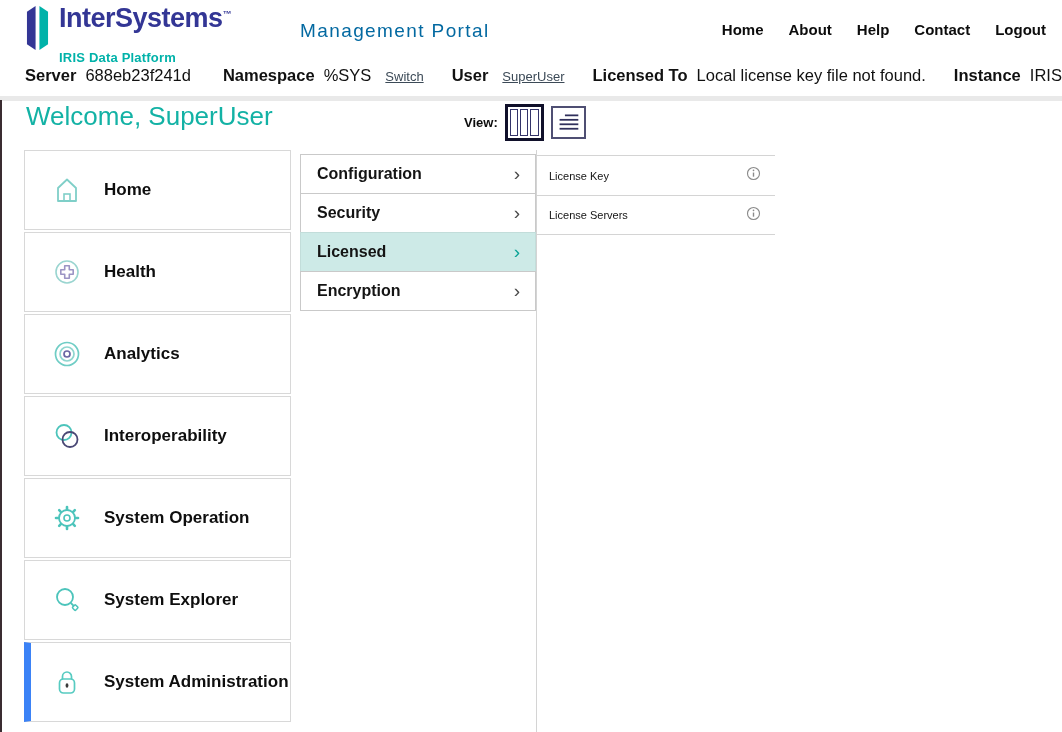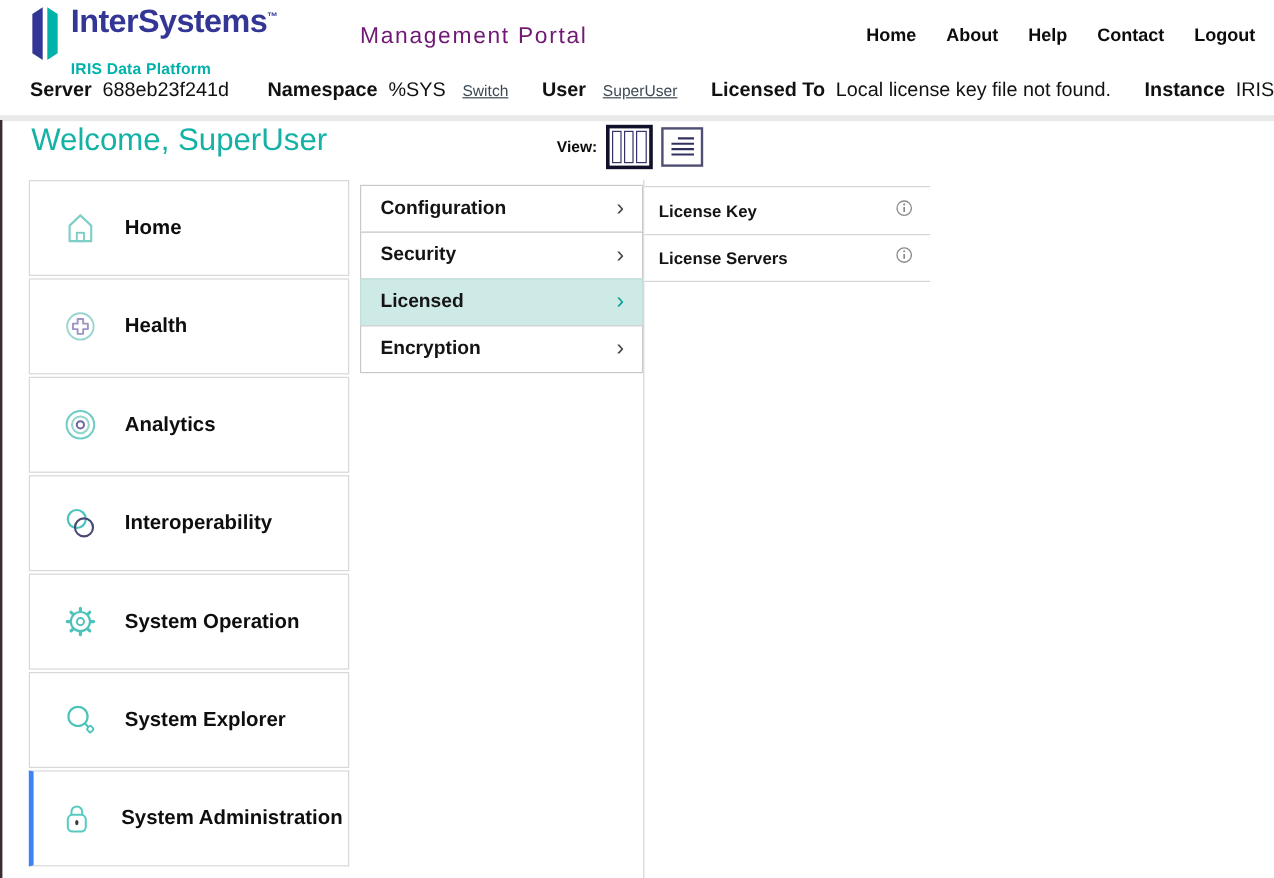--- a/index.html
+++ b/index.html
@@ -8,21 +8,21 @@
   .page { position:relative; width:1062px; height:732px; background:#fff; }
 
   
   .hdr { position:absolute; top:0; left:0; width:100%; height:60px; background:#fff; }
   .logo { position:absolute; left:24px; top:5px; display:flex; gap:8px; align-items:flex-start; }
   .logo-txt { line-height:1; }
   .brand { font-size:27px; font-weight:800; color:#333695; letter-spacing:-0.5px; }
   .brand sup { font-size:9px; font-weight:700; }
   .brand-sub { font-size:13px; font-weight:700; color:#00b2a9; margin-top:19px; letter-spacing:0.2px; }
   .portal-title { position:absolute; left:300px; top:20px; font-size:19px; letter-spacing:1.4px;
-                  color:#701a75; font-weight:500; }
+                  color:#0369a1; font-weight:500; }
   .top-nav { position:absolute; right:16px; top:21px; display:flex; gap:25px;
              font-size:15px; font-weight:600; }
   .top-nav a { color:#0c0c0c; text-decoration:none; cursor:pointer; }
 
   
   .infobar { position:absolute; top:66px; left:25px; display:flex; align-items:baseline;
              font-size:16.5px; white-space:nowrap; }
   .infobar b { font-weight:700; }
   .infobar .val { margin-left:9px; font-weight:400; }
   .grp { display:flex; align-items:baseline; }
@@ -42,38 +42,38 @@
                display:flex; align-items:center; justify-content:center; cursor:pointer; }
 
   
   .left-edge { position:absolute; left:0; top:100px; bottom:0; width:2px; background:#3a2c31; }
   .vdiv { position:absolute; left:536px; top:150px; bottom:0; width:1px; background:#d4d4d4; }
 
   .sidebar { position:absolute; left:24px; top:150px; width:267px; }
   .side-item { height:80px; margin-bottom:2px; border:1px solid #d8d8d8; background:#fff;
                display:flex; align-items:center; padding-left:25px; gap:20px; cursor:pointer; }
   .side-item .lbl { font-size:17px; font-weight:600; color:#0e0e0e; }
-  .side-item.selected { border-left:4px solid #3b82f6; padding-left:19px; }
+  .side-item.selected { border-left:7px solid #3b82f6; padding-left:19px; }
   .side-ic { width:34px; height:34px; display:flex; align-items:center; justify-content:center; }
 
   .submenu { position:absolute; left:300px; top:155px; width:236px; }
   .menu-item { height:40px; margin-top:-1px; border:1px solid #c9c9c9; background:#fff;
                display:flex; align-items:center; justify-content:space-between;
                padding:0 15px 0 16px; cursor:pointer; }
   .menu-item .lbl { font-size:16px; font-weight:700; color:#141414; }
   .menu-item .chev { font-size:19px; color:#4a4a4a; line-height:1; transform:translateY(-1px); }
   .menu-item.selected { background:#cdeae7; border-color:#c2ddda; }
   .menu-item.selected .chev { color:#0aa396; }
 
   .panel { position:absolute; left:537px; top:155px; width:238px; }
   .panel-item { height:40px; border-top:1px solid #d4d4d4; background:#fff;
                 display:flex; align-items:center; justify-content:space-between;
                 padding:0 14px 0 12px; cursor:pointer; }
   .panel-item:last-child { border-bottom:1px solid #d4d4d4; }
-  .panel-item .lbl { font-size:14px; font-weight:700; color:#141414; }
+  .panel-item .lbl { font-size:11px; font-weight:400; color:#141414; }
 </style>
 </head>
 <body>
 
 <div class="page">
 
   <div class="hdr">
     <div class="logo">
       <svg width="27" height="46" viewBox="0 0 28 48">
         <polygon points="3,7 12,1 12,47 3,41" fill="#333695"></polygon>

